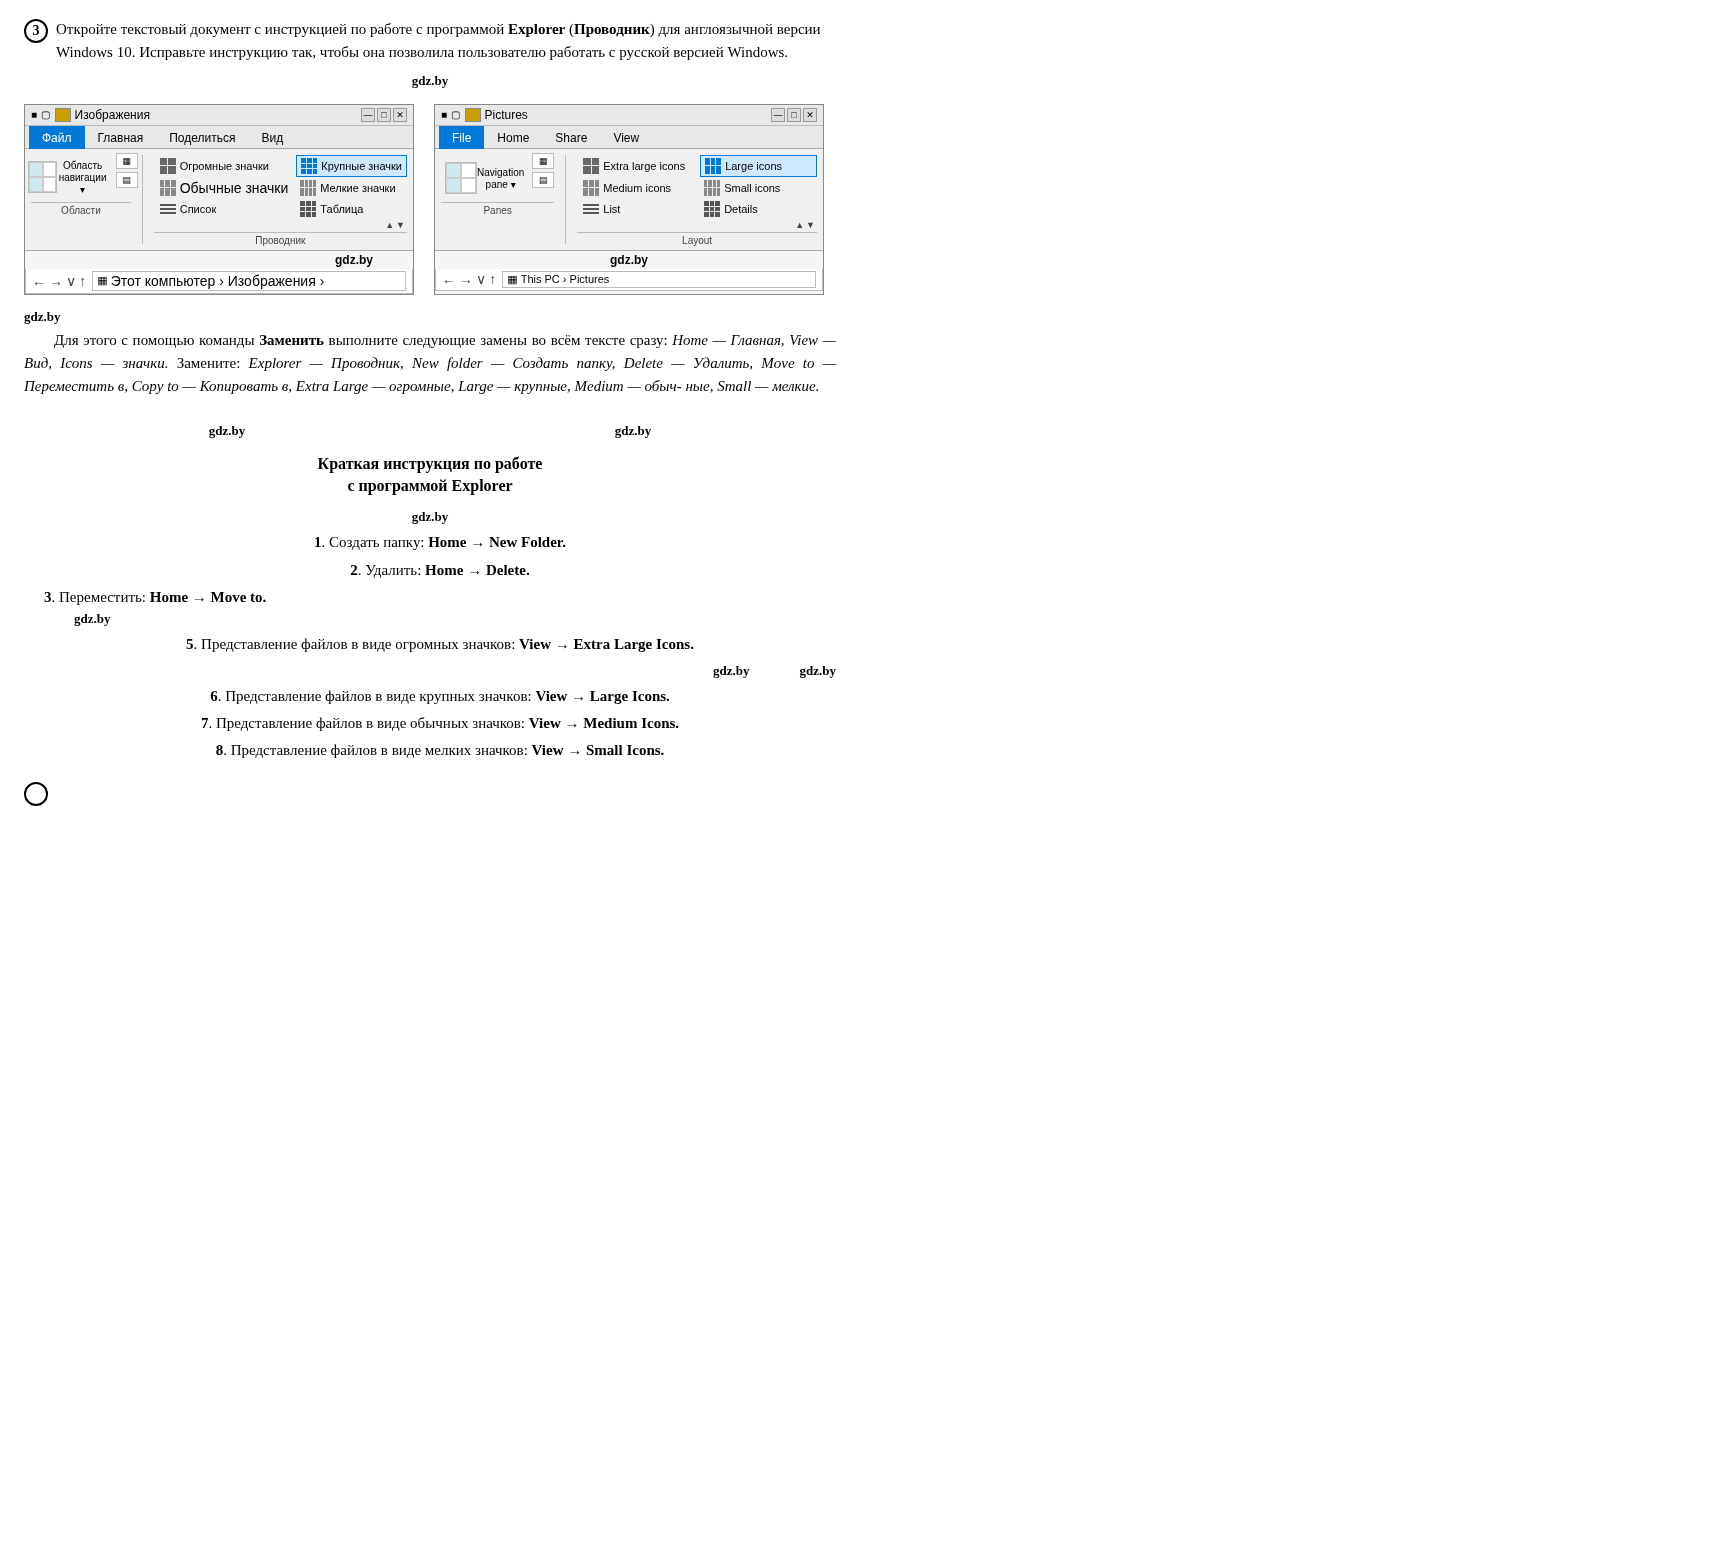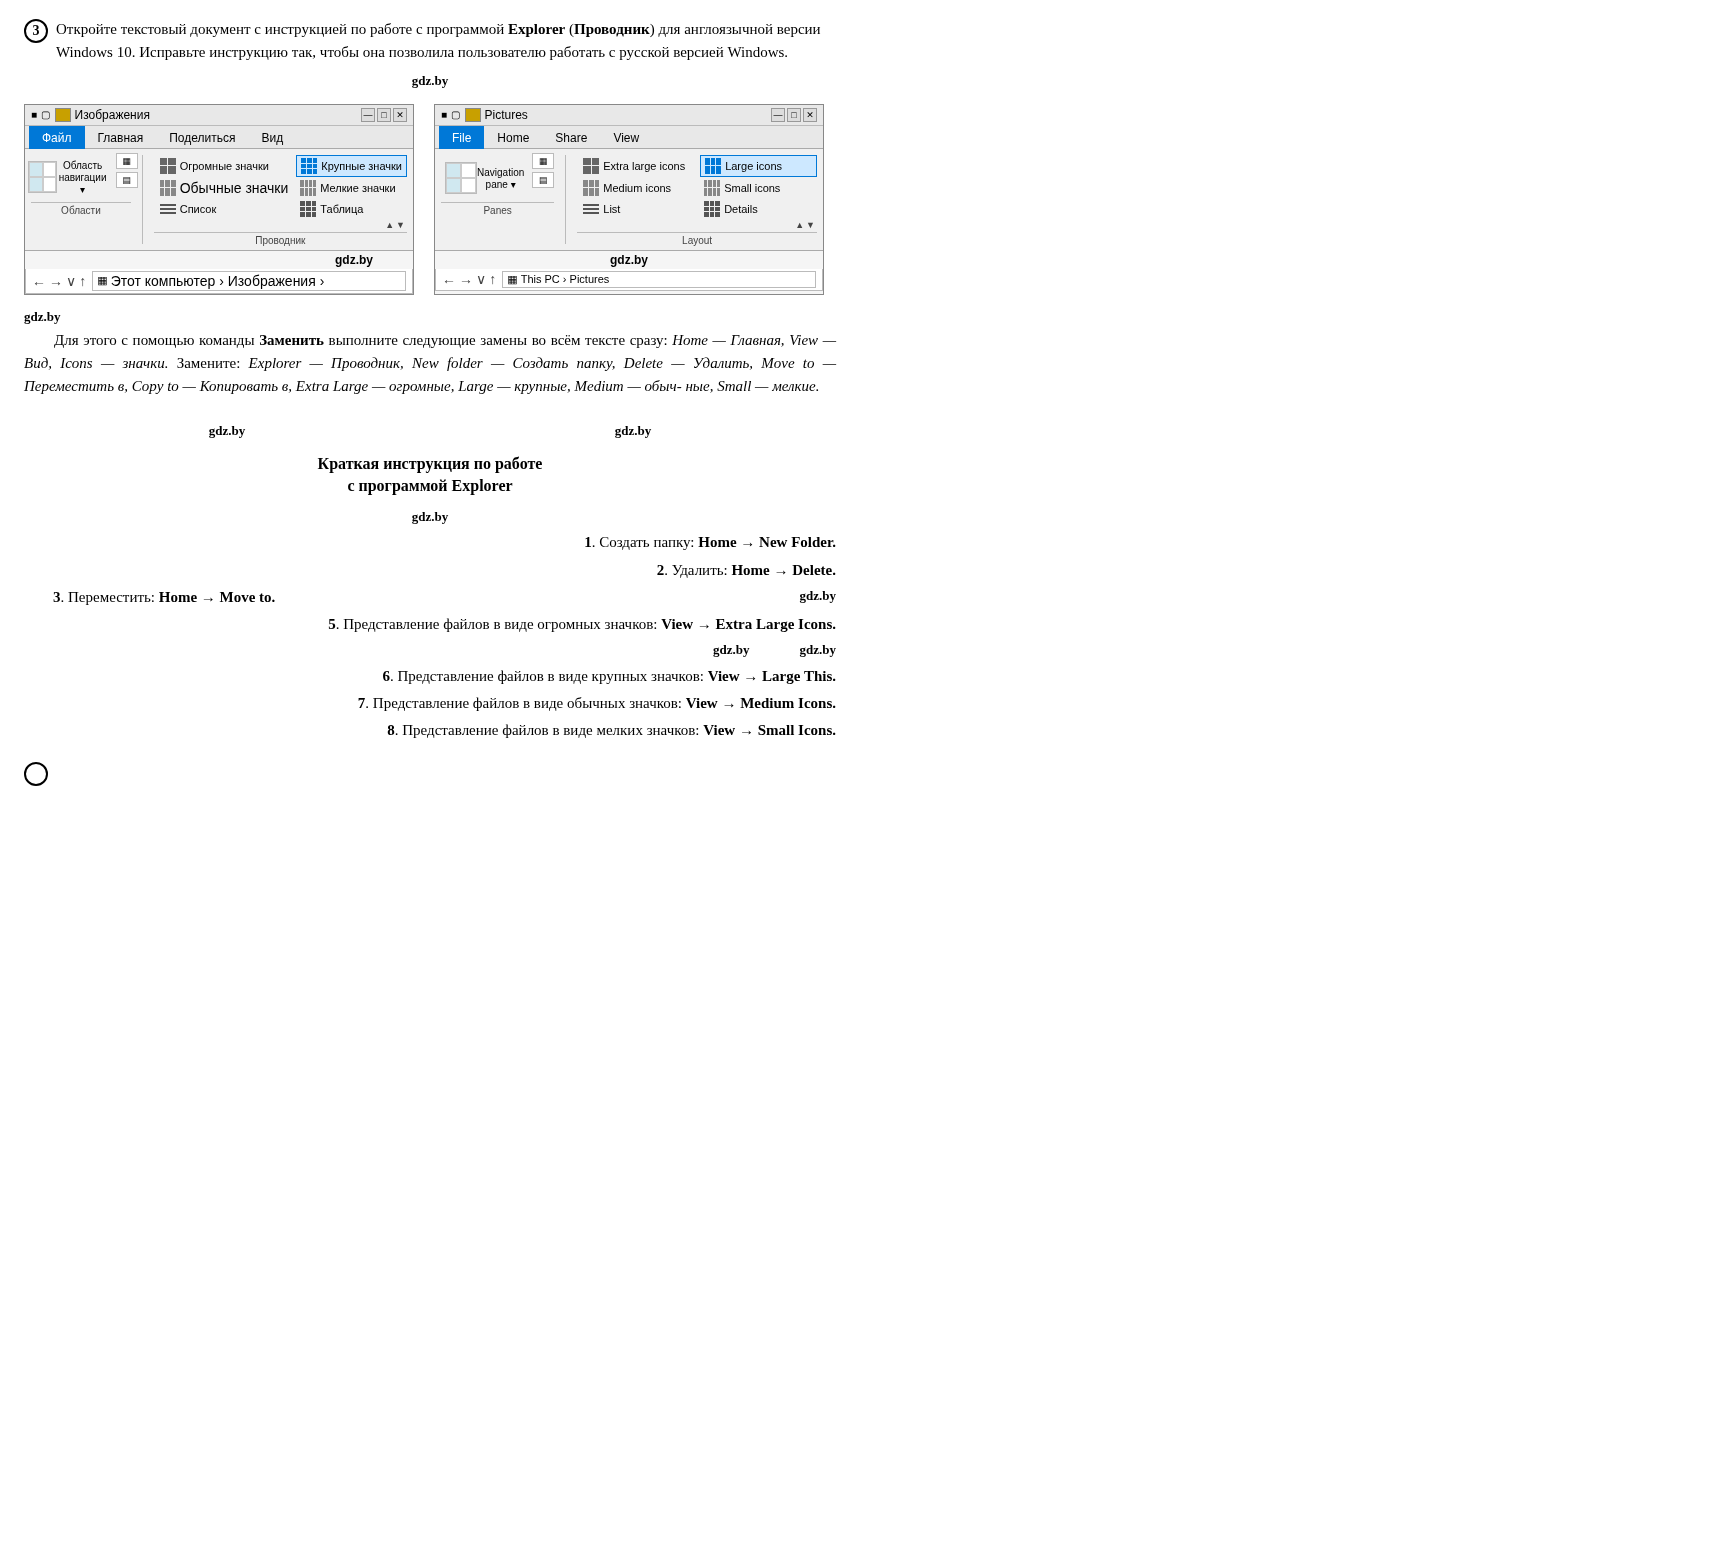--- a/index.html
+++ b/index.html
@@ -212,22 +212,21 @@
 
     
     .instruction-list {
       list-style: none;
       padding: 0;
       margin: 0;
     }
     .instruction-list li {
       line-height: 1.55;
       margin-bottom: 4px;
-      text-align: right;
-      margin-left: 9px;
+      text-align: center;
     }
     .instruction-list li .li-num {
       font-weight: bold;
     }
 
     
     .gdz-watermark {
       font-size: 13px;
       font-weight: bold;
       color: #000;
@@ -574,37 +573,37 @@
 
 <div style="font-weight:bold;font-size:13px;text-align:center;margin-bottom:6px;">gdz.by</div>
 
 <ol class="instruction-list" style="padding-left:20px;">
   <li>
     <span class="li-num">1</span>. Создать папку: <strong>Home → New Folder.</strong>
   </li>
   <li>
     <span class="li-num">2</span>. Удалить: <strong>Home → Delete.</strong>
   </li>
-  <li style="display:flex;justify-content:space-between;align-items:flex-start;">
+  <li style="display:flex;justify-content:space-between;align-items:flex-start;flex-direction:column;">
     <span><span class="li-num">3</span>. Переместить: <strong>Home → Move to.</strong></span>
     <span class="gdz-watermark" style="margin-left:30px;">gdz.by</span>
   </li>
   <li>
     <span class="li-num">5</span>. Представление файлов в виде огромных значков: <strong>View → Extra Large
     Icons.</strong>
   </li>
   <li style="display:flex;justify-content:space-between;">
     <span></span>
     <div style="display:flex;gap:50px;">
       <span class="gdz-watermark">gdz.by</span>
       <span class="gdz-watermark">gdz.by</span>
     </div>
   </li>
   <li>
-    <span class="li-num">6</span>. Представление файлов в виде крупных значков: <strong>View → Large This.</strong>
+    <span class="li-num">6</span>. Представление файлов в виде крупных значков: <strong>View → Large Icons.</strong>
   </li>
   <li>
     <span class="li-num">7</span>. Представление файлов в виде обычных значков: <strong>View → Medium Icons.</strong>
   </li>
   <li>
     <span class="li-num">8</span>. Представление файлов в виде мелких значков: <strong>View → Small Icons.</strong>
   </li>
 </ol>
 
 <div class="bottom-task">

